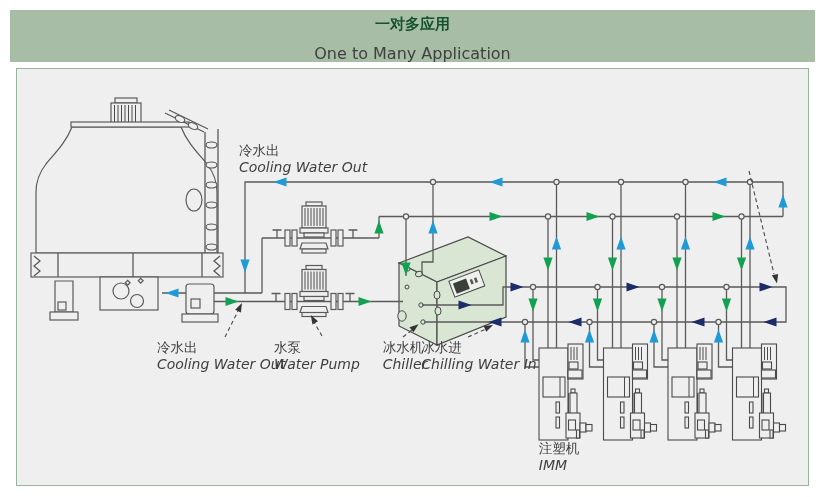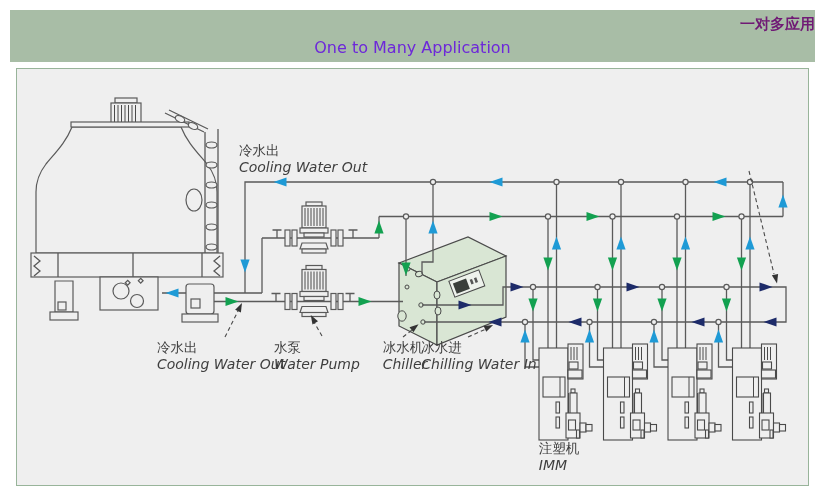--- a/index.html
+++ b/index.html
@@ -6,22 +6,22 @@
     --banner-bg:#a8bda6; --panel-bg:#efefef; --panel-border:#98b49a;
     --line:#5a5a5a; --machine-line:#4a4a4a;
     --arrow-blue:#1e9ad6; --arrow-green:#12a150; --arrow-navy:#1d2b69;
     --chiller-fill:#d9e6d4; --text:#3e3e3e;
   }
   html,body{margin:0;padding:0;background:#fff;}
   .page{position:relative;width:825px;height:497px;background:#fff;overflow:hidden;
         font-family:"DejaVu Sans",sans-serif;color:var(--text);}
   .banner{position:absolute;left:10px;top:10px;width:805px;height:52px;background:var(--banner-bg);
           text-align:center;}
-  .banner .zh{display:block;margin-top:5px;font-size:15px;font-weight:600;color:#701a75;text-align:right;}
-  .banner .en{display:block;margin-top:4px;font-size:16px;font-weight:400;color:#6d28d9;}
+  .banner .zh{display:block;margin-top:5px;font-size:15px;font-weight:600;color:#14532d;}
+  .banner .en{display:block;margin-top:10px;font-size:16px;font-weight:400;color:#404040;}
   .panel{position:absolute;left:16px;top:68px;width:791px;height:416px;background:var(--panel-bg);
          border:1px solid var(--panel-border);}
   svg.diagram{position:absolute;left:0;top:0;}
   .lbl{position:absolute;transform:translateX(-50%);text-align:left;white-space:nowrap;line-height:1.15;}
   .lbl .zh{display:block;font-size:13.5px;}
   .lbl .en{display:block;font-size:14px;font-style:italic;}
   
   .pl{fill:none;stroke:var(--line);stroke-width:1.3px;}
   .jc{fill:var(--panel-bg);stroke:var(--line);stroke-width:1.2px;}
   .fl{fill:var(--panel-bg);stroke:var(--line);stroke-width:1.2px;}

